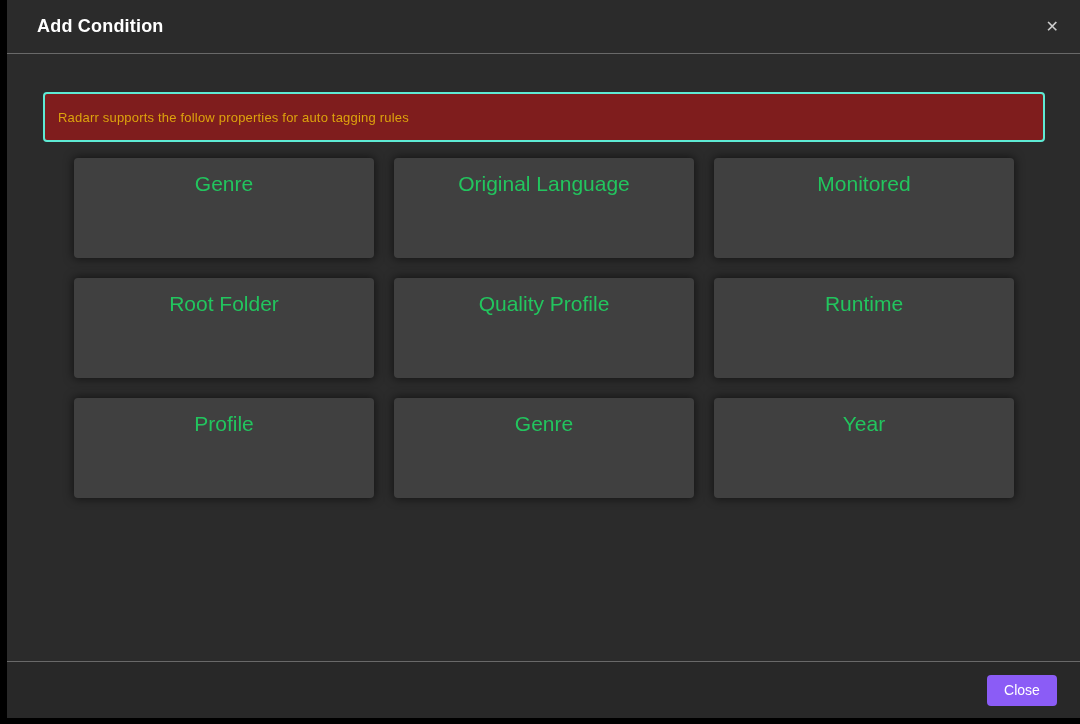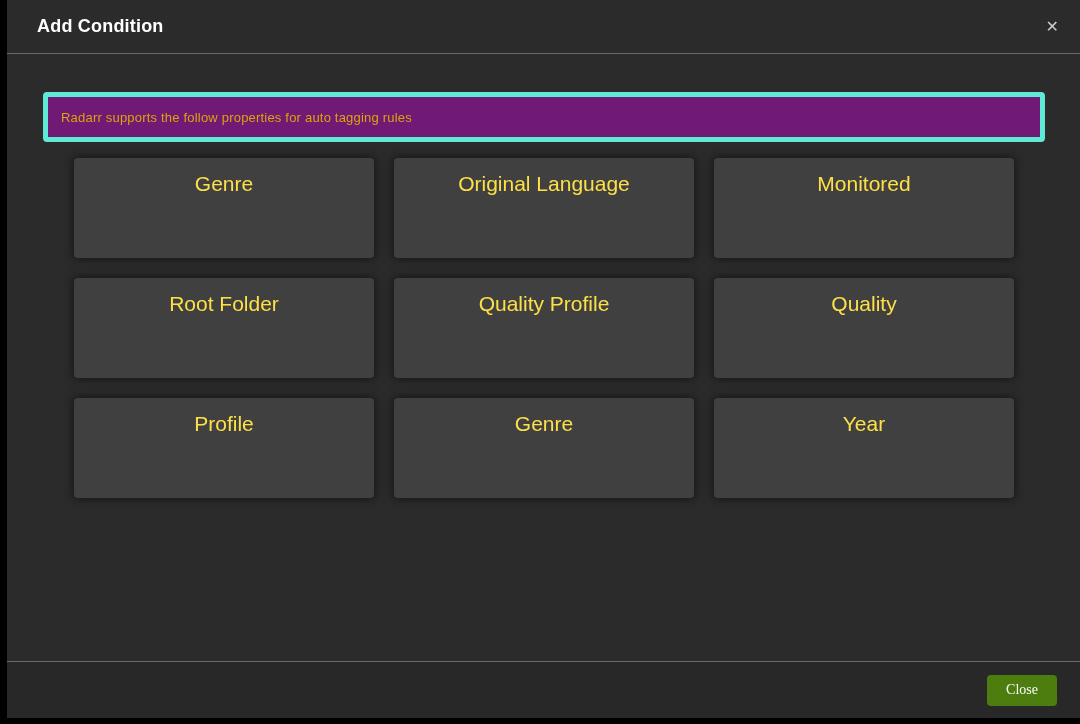--- a/index.html
+++ b/index.html
@@ -49,22 +49,22 @@
   }
   .modal-body {
     flex: 1 1 auto;
     padding: 30px;
     box-sizing: border-box;
     overflow: hidden;
   }
   .alert {
     height: 50px;
     margin: 8px 6px 6px 6px;
-    background: #701a75;
-    border: 5px solid #5eead4;
+    background: #7f1d1d;
+    border: 2px solid #5eead4;
     border-radius: 4px;
     display: flex;
     align-items: center;
     padding: 0 13px;
     box-sizing: border-box;
   }
   .alert-text {
     color: #dda30d;
     font-size: 13px;
     font-weight: 400;
@@ -83,44 +83,44 @@
     border-radius: 4px;
     box-shadow: 0 0 10px 1px rgba(0,0,0,0.55);
     display: flex;
     justify-content: center;
     align-items: flex-start;
     padding-top: 14px;
     box-sizing: border-box;
     cursor: pointer;
   }
   .condition-label {
-    color: #fde047;
+    color: #22c55e;
     font-size: 21px;
     font-weight: 300;
   }
   .modal-footer {
     flex: 0 0 57px;
     height: 57px;
     background: #282828;
     border-top: 1px solid #696969;
     display: flex;
     align-items: center;
     justify-content: flex-end;
     padding: 0 24px;
     box-sizing: border-box;
   }
   .close-button {
     min-width: 70px;
     height: 31px;
-    background: #4d7c0f;
+    background: #8b5cf6;
     border: none;
     border-radius: 4px;
     color: #ffffff;
     font-size: 14px;
-    font-family: Liberation Serif, serif;
+    font-family: Liberation Sans, sans-serif;
     cursor: pointer;
     padding: 0 12px;
   }
 </style>
 </head>
 <body>
 
 <div class="screen">
   <div class="modal">
 
@@ -145,21 +145,21 @@
         <div class="condition-card">
           <span class="condition-label">Monitored</span>
         </div>
         <div class="condition-card">
           <span class="condition-label">Root Folder</span>
         </div>
         <div class="condition-card">
           <span class="condition-label">Quality Profile</span>
         </div>
         <div class="condition-card">
-          <span class="condition-label">Quality</span>
+          <span class="condition-label">Runtime</span>
         </div>
         <div class="condition-card">
           <span class="condition-label">Profile</span>
         </div>
         <div class="condition-card">
           <span class="condition-label">Genre</span>
         </div>
         <div class="condition-card">
           <span class="condition-label">Year</span>
         </div>

